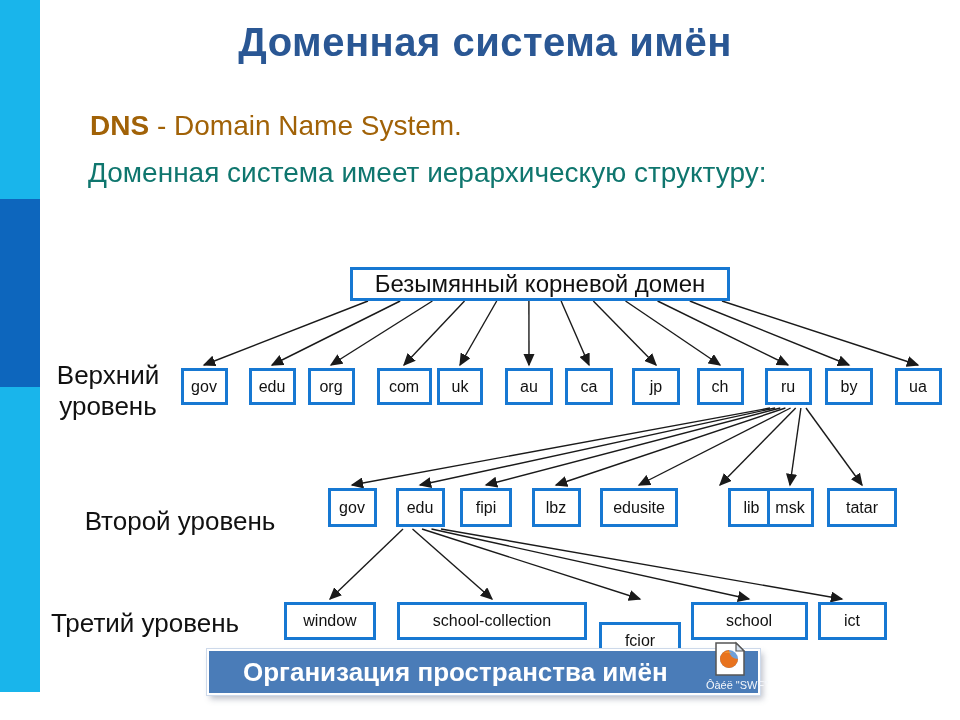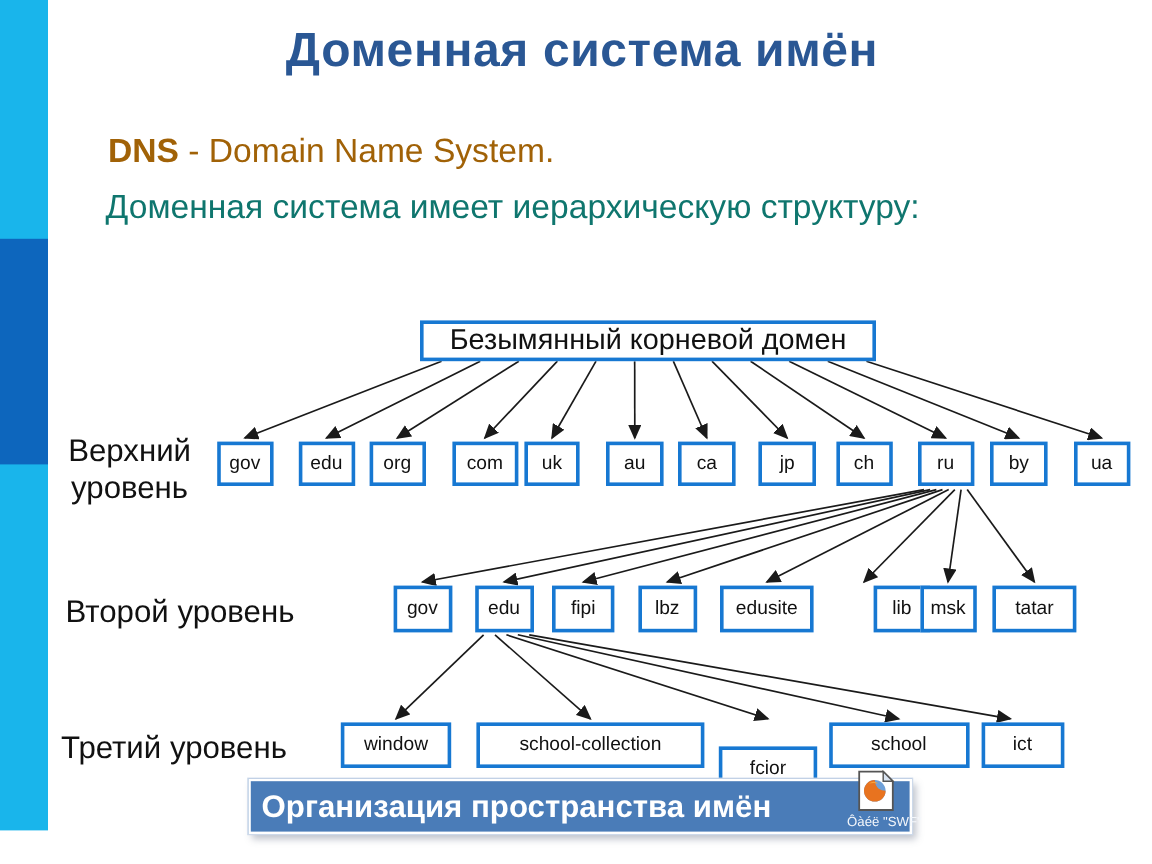--- a/index.html
+++ b/index.html
@@ -9,30 +9,30 @@
   #bar-light{left:0; top:5; width:40px; height:692px; background:#19b5eb;}
   #bar-dark{left:0; top:199px; width:40px; height:188px; background:#0d66bd;}
   
   #page-title{left:40px; top:20px; width:890px; text-align:center; font-size:40px; font-weight:bold; color:#2a5794; letter-spacing:0.5px;}
   #intro-line1{left:90px; top:110px; font-size:28px; color:#a16207;}
   #intro-line1 b{font-weight:bold;}
   #intro-line2{left:88px; top:157px; font-size:28px; color:#0f766e;}
   
   .level-label{font-size:26px; color:#111; text-align:center;}
   #lvl1-label{left:48px; top:360px; width:120px; line-height:1.18;}
-  #lvl2-label{left:40px; top:494px; width:220px;}
+  #lvl2-label{left:40px; top:506px; width:220px;padding-left:30px;}
   #lvl3-label{left:40px; top:608px; width:210px;}
   
   .node{position:absolute; background:#fff; border:3px solid #1778d2; display:flex; align-items:center; justify-content:center; font-size:16px; color:#111; box-sizing:border-box; white-space:nowrap;}
   #root-box{left:350px; top:267px; width:380px; height:34px; font-size:24px;}
   
   #arrows{left:0; top:0; width:960px; height:720px; pointer-events:none;}
   
   #banner{left:207px; top:649px; width:553px; height:46px; background:#4a7cb8; border:2px solid #ffffff; box-sizing:border-box; box-shadow:0 0 0 1px #cdd9ea, 3px 4px 6px rgba(110,120,140,0.45); display:flex; align-items:center;}
-  #banner-text{padding-left:9px; font-size:26px; font-weight:bold; color:#ffffff; white-space:nowrap;}
+  #banner-text{padding-left:34px; font-size:26px; font-weight:bold; color:#ffffff; white-space:nowrap;}
   #swf-icon{left:714px; top:641px;}
   #swf-caption{left:693px; top:679px; width:88px; text-align:center; font-size:11px; color:#f4f7fb; white-space:nowrap;}
 </style>
 </head>
 <body>
 
 <div class="abs" id="bar-light"></div>
 <div class="abs" id="bar-dark"></div>
 
 <div class="abs" id="page-title">Доменная система имён</div>

